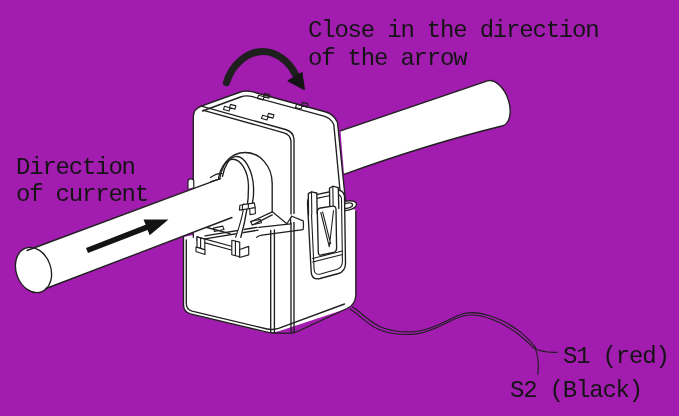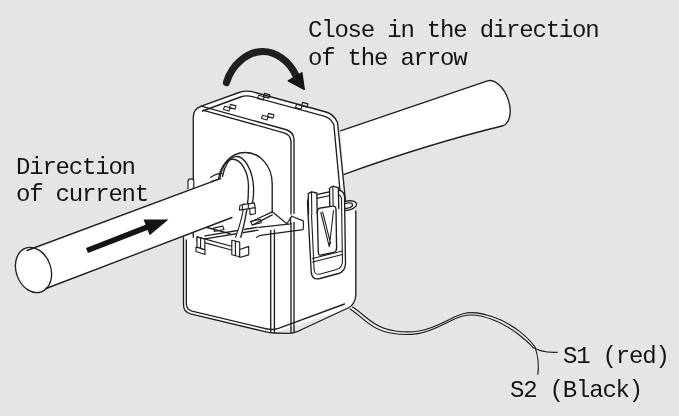--- a/index.html
+++ b/index.html
@@ -1,16 +1,16 @@
 <!DOCTYPE html>
 <html><head>
 <meta charset="utf-8">
 <style>
   html,body{margin:0;padding:0;background:#ffffff;}
-  #stage{position:relative;width:679px;height:416px;background:#e5e5e5;overflow:hidden;}
+  #stage{position:relative;width:679px;height:416px;background:#a21caf;overflow:hidden;}
   svg{position:absolute;left:0;top:0;}
   text{font-family:"Liberation Mono", monospace;fill:#141414;}
 </style>
 </head>
 <body>
 <div id="stage">
 <svg width="679" height="416" viewBox="0 0 679 416">
   <g stroke="#1f1f1f" stroke-width="1.35" fill="none" stroke-linecap="round" stroke-linejoin="round">
 
     <g>

